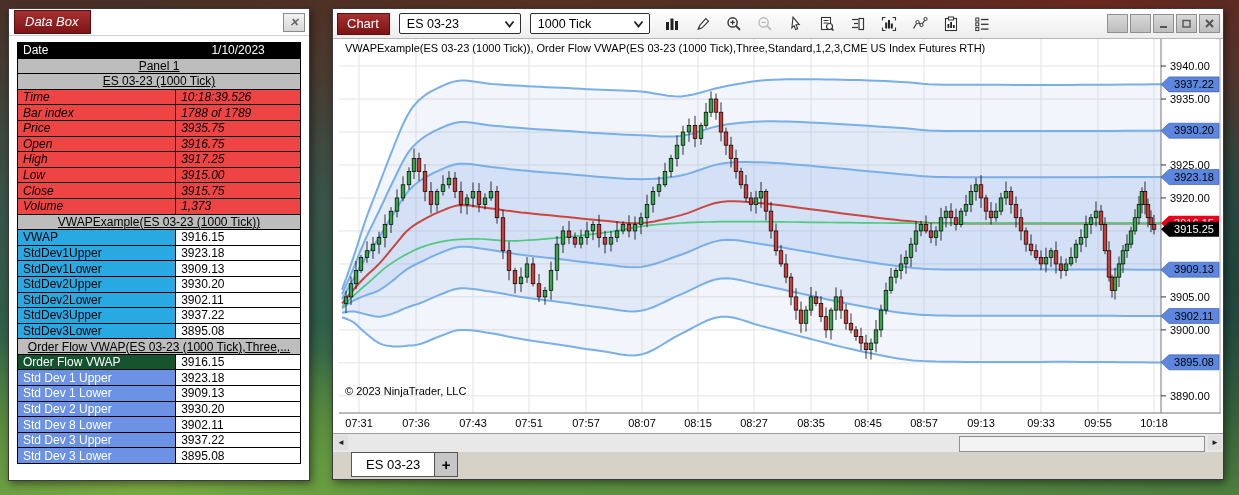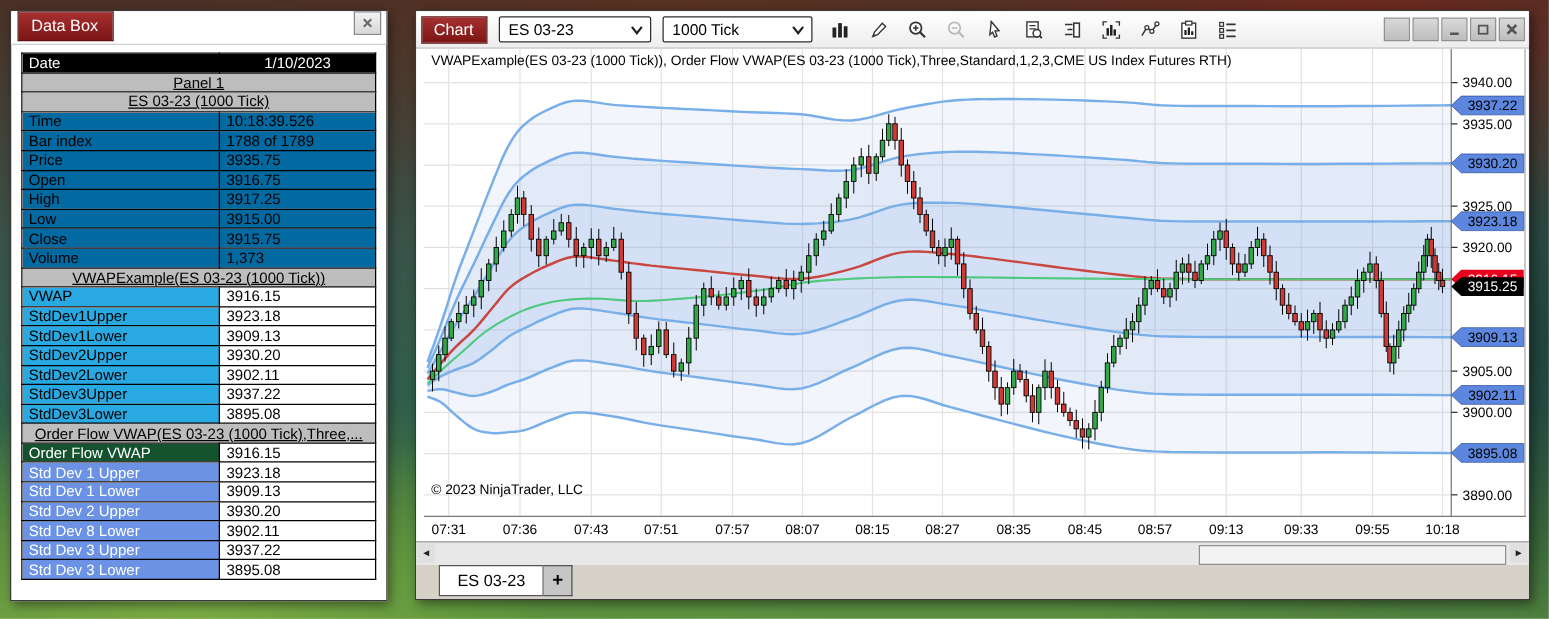--- a/index.html
+++ b/index.html
@@ -9,31 +9,31 @@
       radial-gradient(ellipse 420px 220px at 12% 96%, rgba(150,195,70,0.55), transparent 70%),
       radial-gradient(ellipse 420px 200px at 30% 100%, rgba(90,150,60,0.5), transparent 70%),
       radial-gradient(ellipse 500px 240px at 88% 4%, rgba(130,35,25,0.65), transparent 70%),
       radial-gradient(ellipse 600px 260px at 45% 0%, rgba(100,50,30,0.55), transparent 70%),
       radial-gradient(ellipse 700px 420px at 100% 55%, rgba(25,60,55,0.7), transparent 75%),
       linear-gradient(180deg,#4a3026 0%,#3a544a 40%,#2f5f4c 65%,#477a3c 85%,#5d9140 100%);
   }
   .window{position:absolute;background:#fff;border:1px solid #3a3a3a;box-shadow:2px 3px 8px rgba(0,0,0,0.45);}
   
   #databox{left:8px;top:8px;width:300px;height:471px;}
-  .db-titlebar{height:26px;background:#fff;border-bottom:1px solid #cfcfcf;display:flex;align-items:flex-start;justify-content:space-between;padding:0 4px 0 5px;}
+  .db-titlebar{height:26px;background:#fff;border-bottom:1px solid #cfcfcf;display:flex;align-items:center;justify-content:space-between;padding:0 4px 0 5px;font-style:italic;}
   .maroon-tab{background:linear-gradient(180deg,#a63030,#7d1414);color:#fff;font-size:13px;padding:3px 12px 4px 10px;border:1px solid #5d0f0f;}
   .x-btn{width:20px;height:17px;background:linear-gradient(180deg,#f2f2f2,#d8d8d8);border:1px solid #8a8a8a;color:#666;font-size:11px;font-weight:bold;display:flex;align-items:center;justify-content:center;cursor:default;}
   .db-body{padding:6px 8px;}
   table.databox{width:100%;border-collapse:collapse;font-size:12px;table-layout:fixed;}
   table.databox td{border:1px solid #000;padding:0 5px;height:14.6px;line-height:14px;white-space:nowrap;overflow:hidden;}
   td.lbl{width:52%;}
   tr.black td{background:#000;color:#fff;}
   tr.black td.val{text-align:center;}
   tr.header td{background:#bdbdbd;color:#000;text-align:center;text-decoration:underline;}
-  tr.plain td{background:#0369a1;color:#000;}
+  tr.plain td{background:#ef4444;color:#000;font-style:italic;}
   tr.cyan td.lbl{background:#29a9e1;color:#000;}
   tr.red td.lbl{background:#14532d;color:#fff;}
   tr.blue td.lbl{background:#6b92e5;color:#fff;}
   tr.cyan td.val, tr.red td.val, tr.blue td.val{background:#fff;color:#000;}
   
   #chartwin{left:332px;top:8px;width:890px;height:470px;display:flex;flex-direction:column;}
   .toolbar{height:29px;background:linear-gradient(180deg,#ffffff,#ededed);border-bottom:1px solid #b5b5b5;display:flex;align-items:center;padding-left:4px;flex:0 0 auto;}
   .combo{display:flex;align-items:center;justify-content:space-between;border:1px solid #2f2f2f;border-radius:2px;background:#fff;height:19px;font-size:12.5px;padding:0 5px 0 7px;margin-left:9px;}
   .combo .chev{margin-left:8px;display:flex;align-items:center;}
   #combo-instrument{width:108px;}

